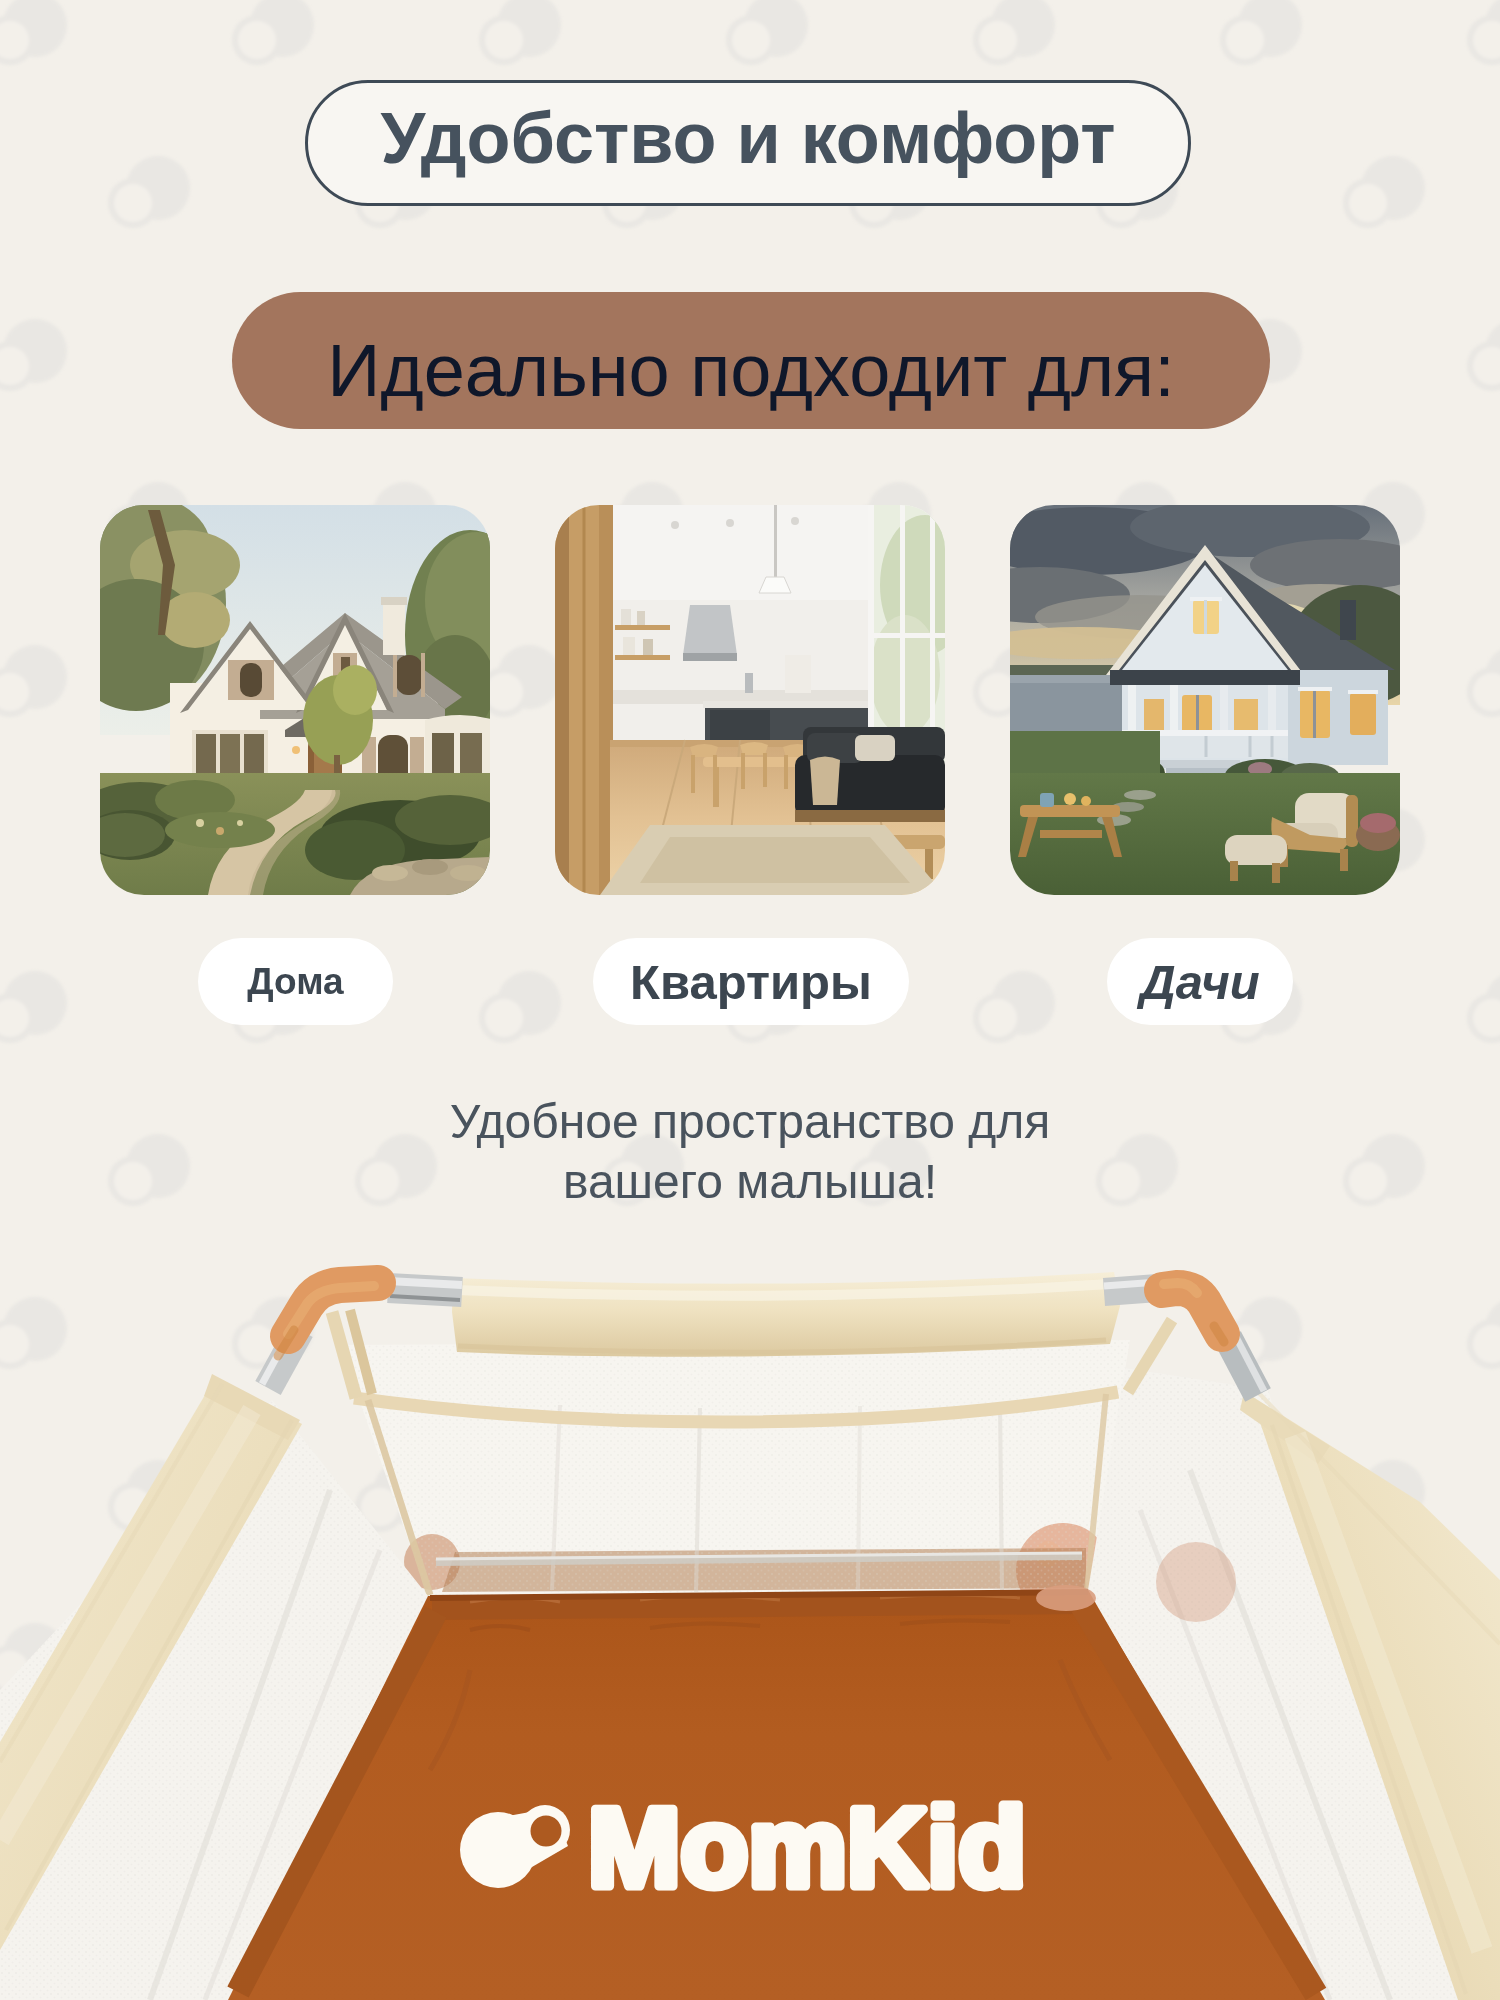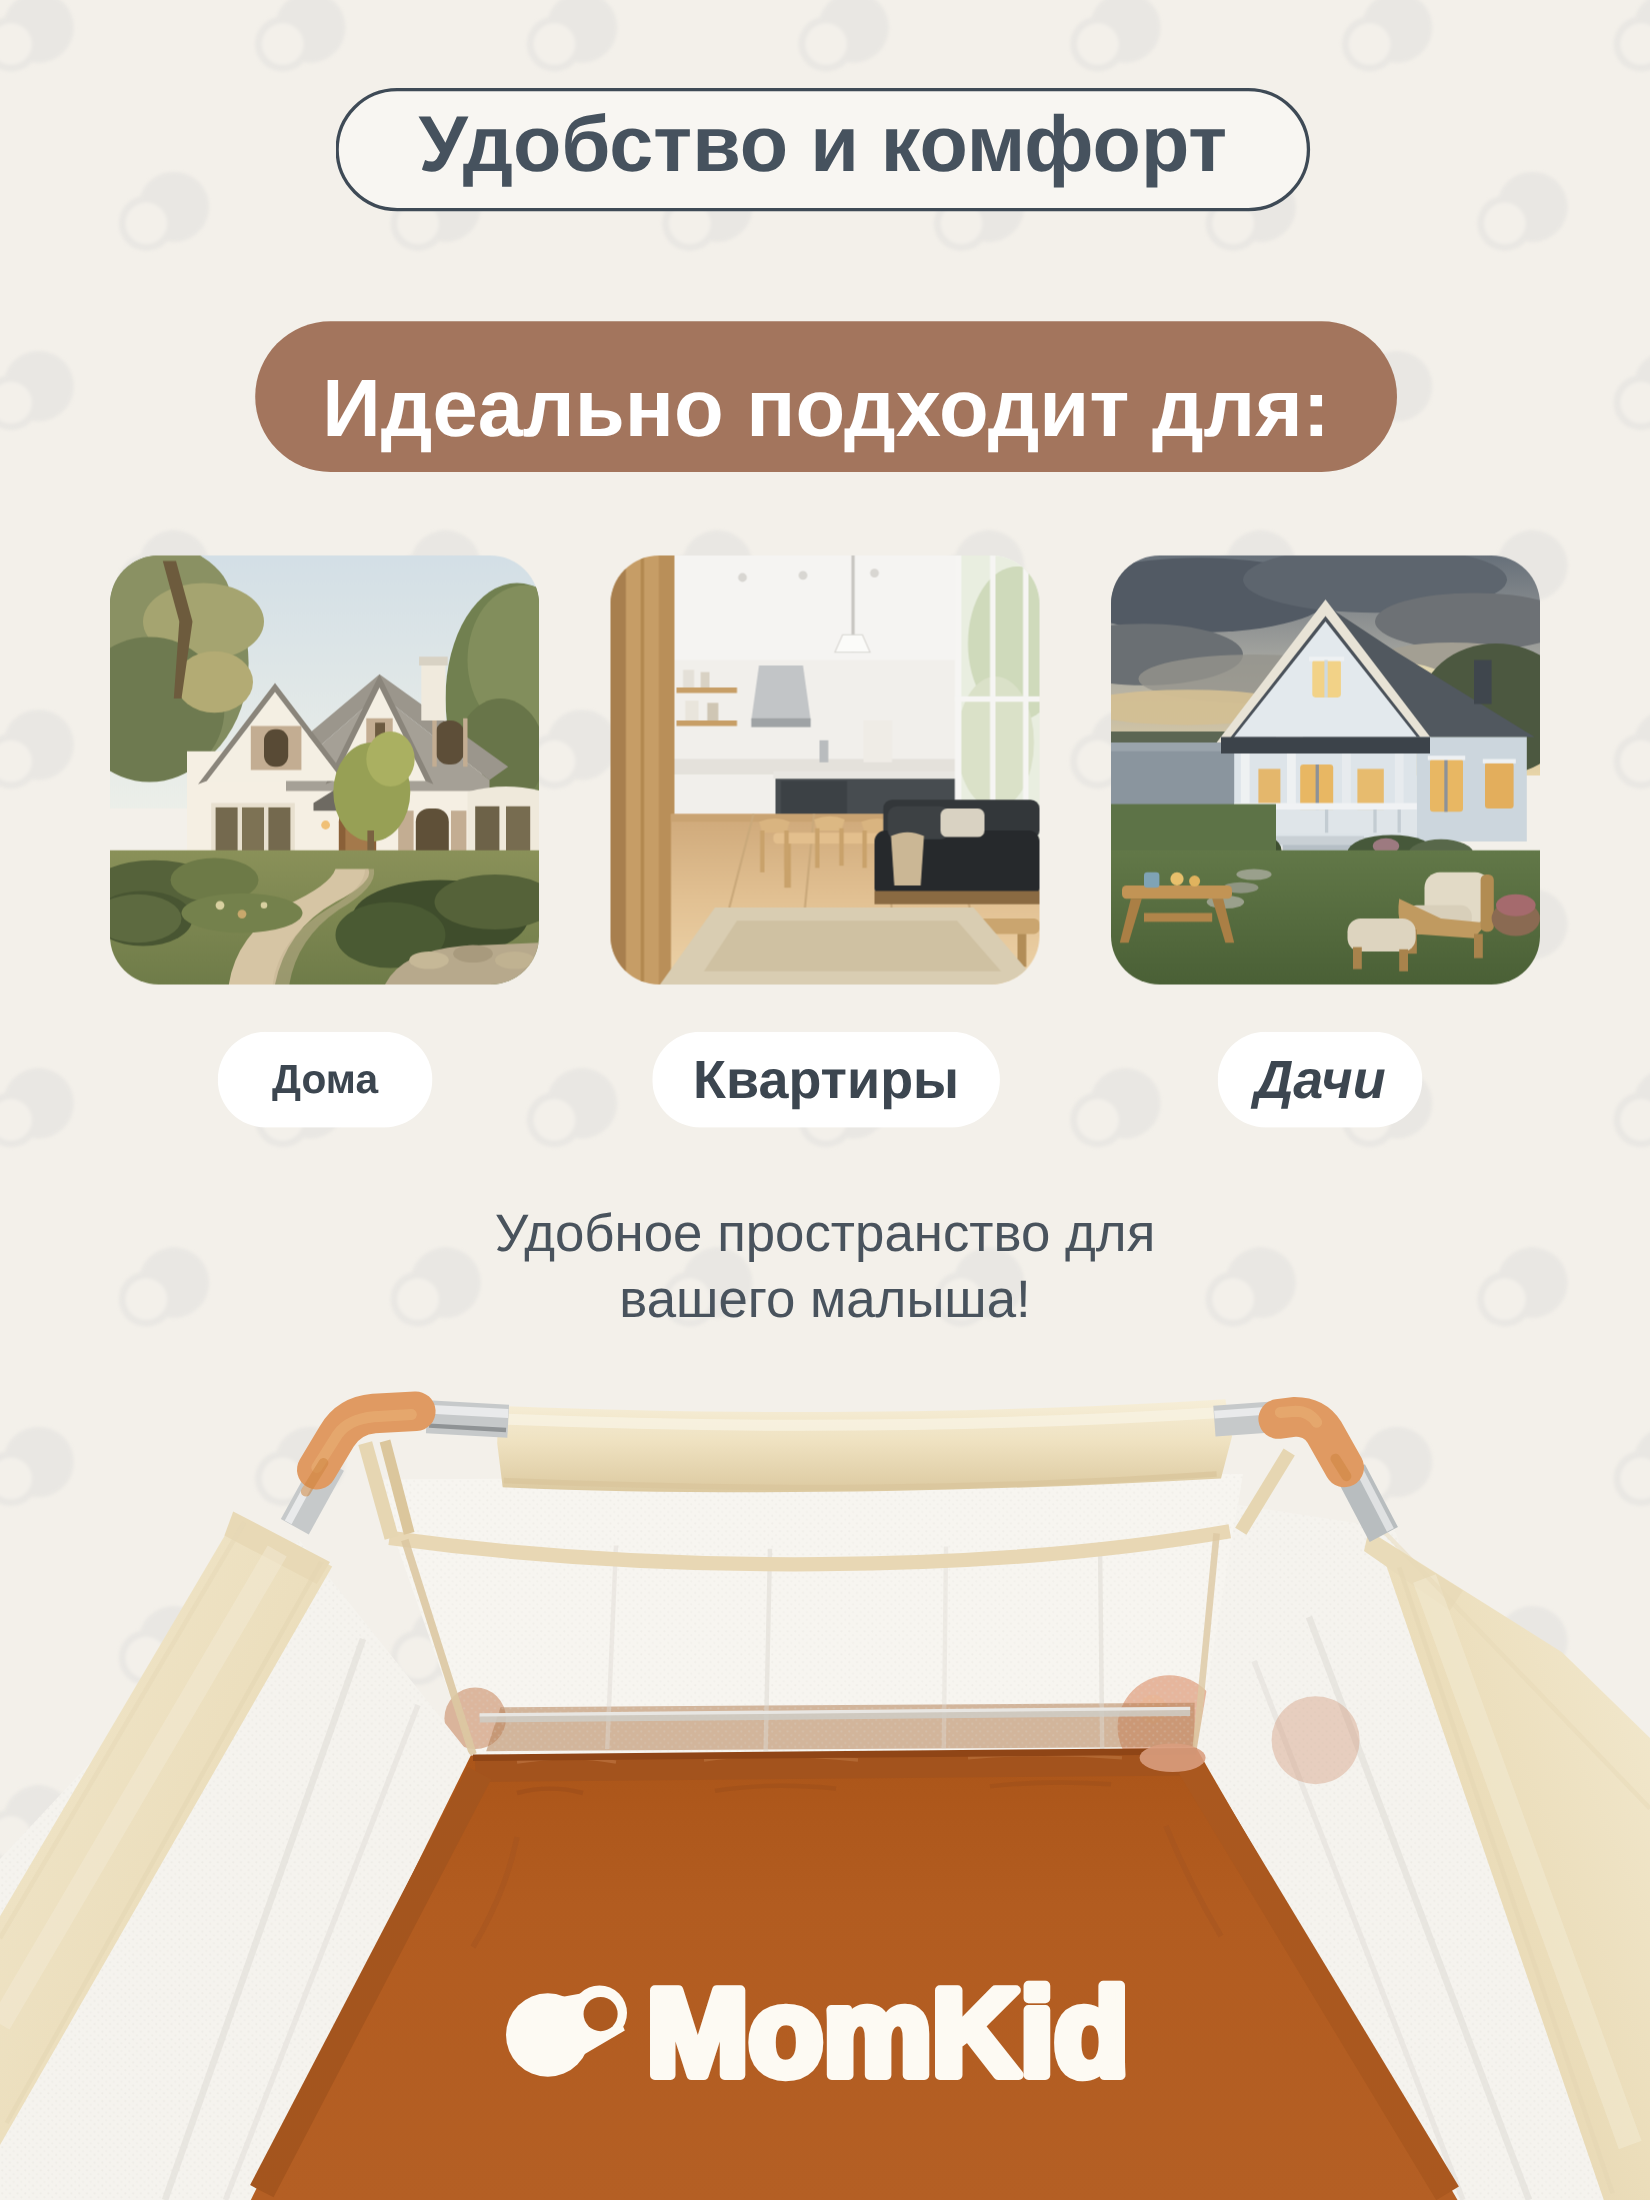--- a/index.html
+++ b/index.html
@@ -101,28 +101,28 @@
 <use href="#blob" x="35" y="1981"></use>
 <use href="#blob" x="282" y="1981"></use>
 <use href="#blob" x="529" y="1981"></use>
 <use href="#blob" x="776" y="1981"></use>
 <use href="#blob" x="1023" y="1981"></use>
 <use href="#blob" x="1270" y="1981"></use>
 <use href="#blob" x="1517" y="1981"></use>
 </g>
 </svg>
 
-<div class="abs" style="left:305px;top:80px;width:886px;height:112px;border:3px solid #3e4a56;border-radius:67px;background:#f8f6f2;display:flex;align-items:center;justify-content:center;padding-bottom:10px;box-sizing:border-box;">
+<div class="abs" style="left:305px;top:80px;width:886px;height:126px;border:3px solid #3e4a56;border-radius:67px;background:#f8f6f2;display:flex;align-items:center;justify-content:center;padding-bottom:10px;box-sizing:border-box;">
 
 <span style="font-size:72px;font-weight:bold;color:#46525e;">Удобство и комфорт</span>
 </div>
 
 <div class="abs" style="left:232px;top:292px;width:1038px;height:137px;border-radius:69px;background:#a3755d;display:flex;align-items:center;justify-content:center;padding-bottom:12px;box-sizing:border-box;">
 
-<span style="font-size:74px;font-weight:bold;color:#ffffff;margin-top:32px;">Идеально подходит для:</span>
+<span style="font-size:74px;font-weight:normal;color:#0f172a;margin-top:32px;">Идеально подходит для:</span>
 </div>
 
 <svg class="abs" style="left:100px;top:505px;border-radius:44px" width="390" height="390" viewBox="0 0 390 390">
 <defs>
 <linearGradient id="p1sky" x1="0" y1="0" x2="0" y2="1">
 <stop offset="0" stop-color="#d3dfe6"></stop>
         <stop offset="1" stop-color="#ecefe9"></stop>
 </linearGradient>
 <linearGradient id="p1lawn" x1="0" y1="0" x2="0" y2="1">
 <stop offset="0" stop-color="#8a9159"></stop>

